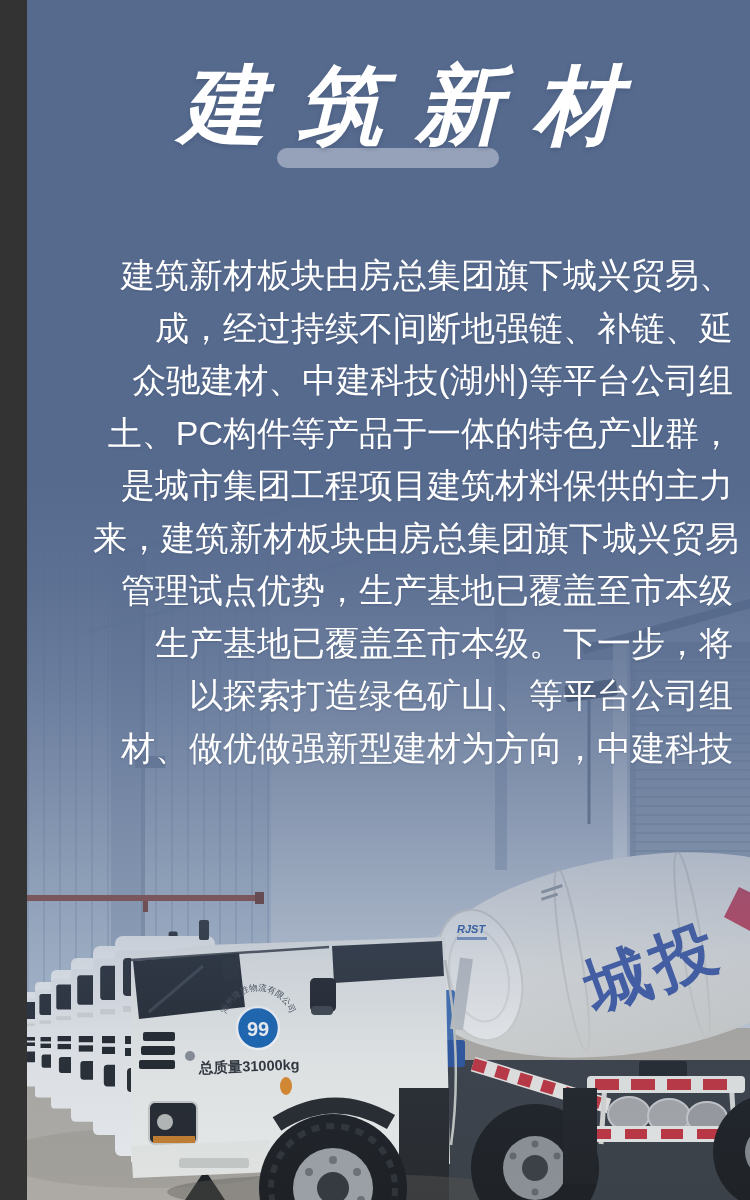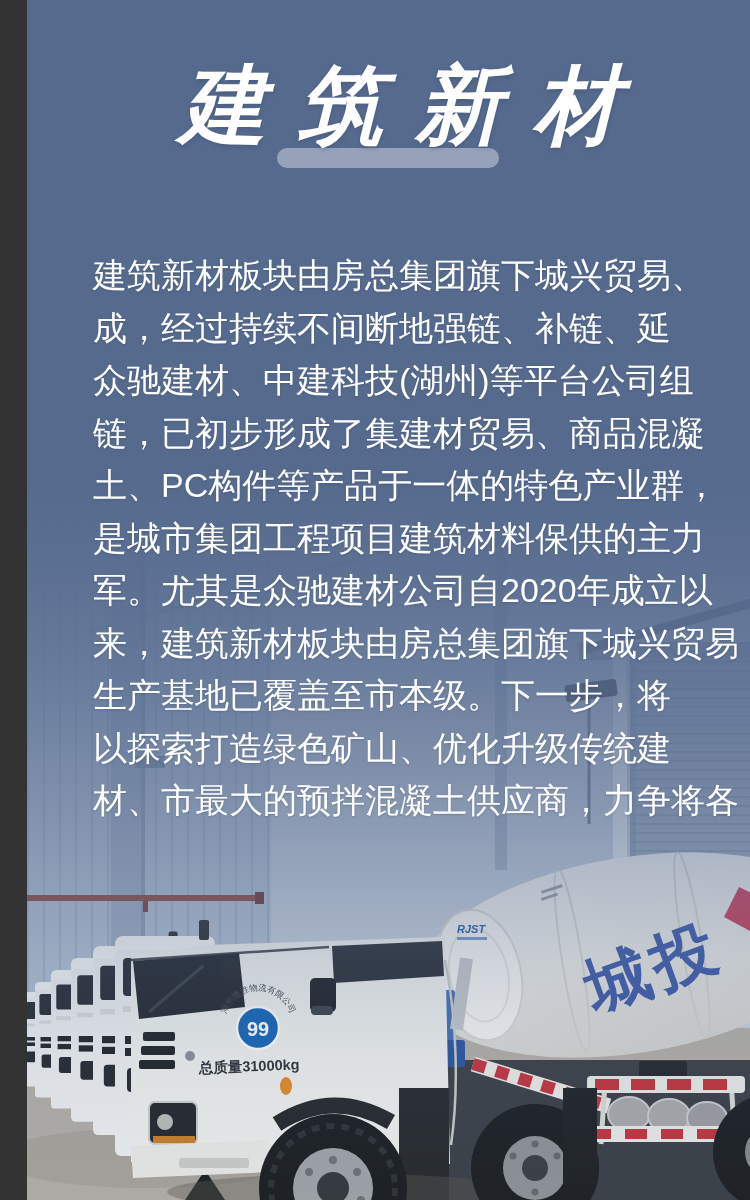--- a/index.html
+++ b/index.html
@@ -37,21 +37,21 @@
     letter-spacing:4px;font-style:italic;
     text-shadow:0 2px 4px rgba(40,55,85,0.25);
   }
   
   .article{
     position:absolute;left:66px;top:249px;width:640px;z-index:3;
     color:#ffffff;font-size:34px;line-height:52.5px;
     text-shadow:0 1px 2px rgba(35,50,80,0.22);
     white-space:nowrap;
   }
-  .article .line{height:52.5px;}
+  .article .line{height:52.5px;text-align:right;}
 </style>
 </head>
 <body>
 
 <div class="stage">
 
   <div class="photo">
   <svg viewBox="0 0 750 800" xmlns="http://www.w3.org/2000/svg">
     <defs>
       <linearGradient id="wallGrad" x1="0" y1="0" x2="0" y2="1">
@@ -293,23 +293,22 @@
 
   <div class="title-wrap">
     <div class="title-pill"></div>
     <h1 class="title">建 筑 新 材</h1>
   </div>
 
   <div class="article">
     <div class="line">建筑新材板块由房总集团旗下城兴贸易、</div>
     <div class="line">成，经过持续不间断地强链、补链、延</div>
     <div class="line">众驰建材、中建科技(湖州)等平台公司组</div>
-    <div class="line">链，已初步形成了集建材贸易、商品混凝</div>
     <div class="line">土、PC构件等产品于一体的特色产业群，</div>
     <div class="line">是城市集团工程项目建筑材料保供的主力</div>
-    <div class="line">军。尤其是众驰建材公司自2020年成立以</div>
     <div class="line">来，建筑新材板块由房总集团旗下城兴贸易</div>
+    <div class="line">管理试点优势，生产基地已覆盖至市本级</div>
     <div class="line">生产基地已覆盖至市本级。下一步，将</div>
-    <div class="line">以探索打造绿色矿山、优化升级传统建</div>
-    <div class="line">材、市最大的预拌混凝土供应商，力争将各</div>
+    <div class="line">以探索打造绿色矿山、等平台公司组</div>
+    <div class="line">材、做优做强新型建材为方向，中建科技</div>
   </div>
 
 </div>
 
 </body></html>

